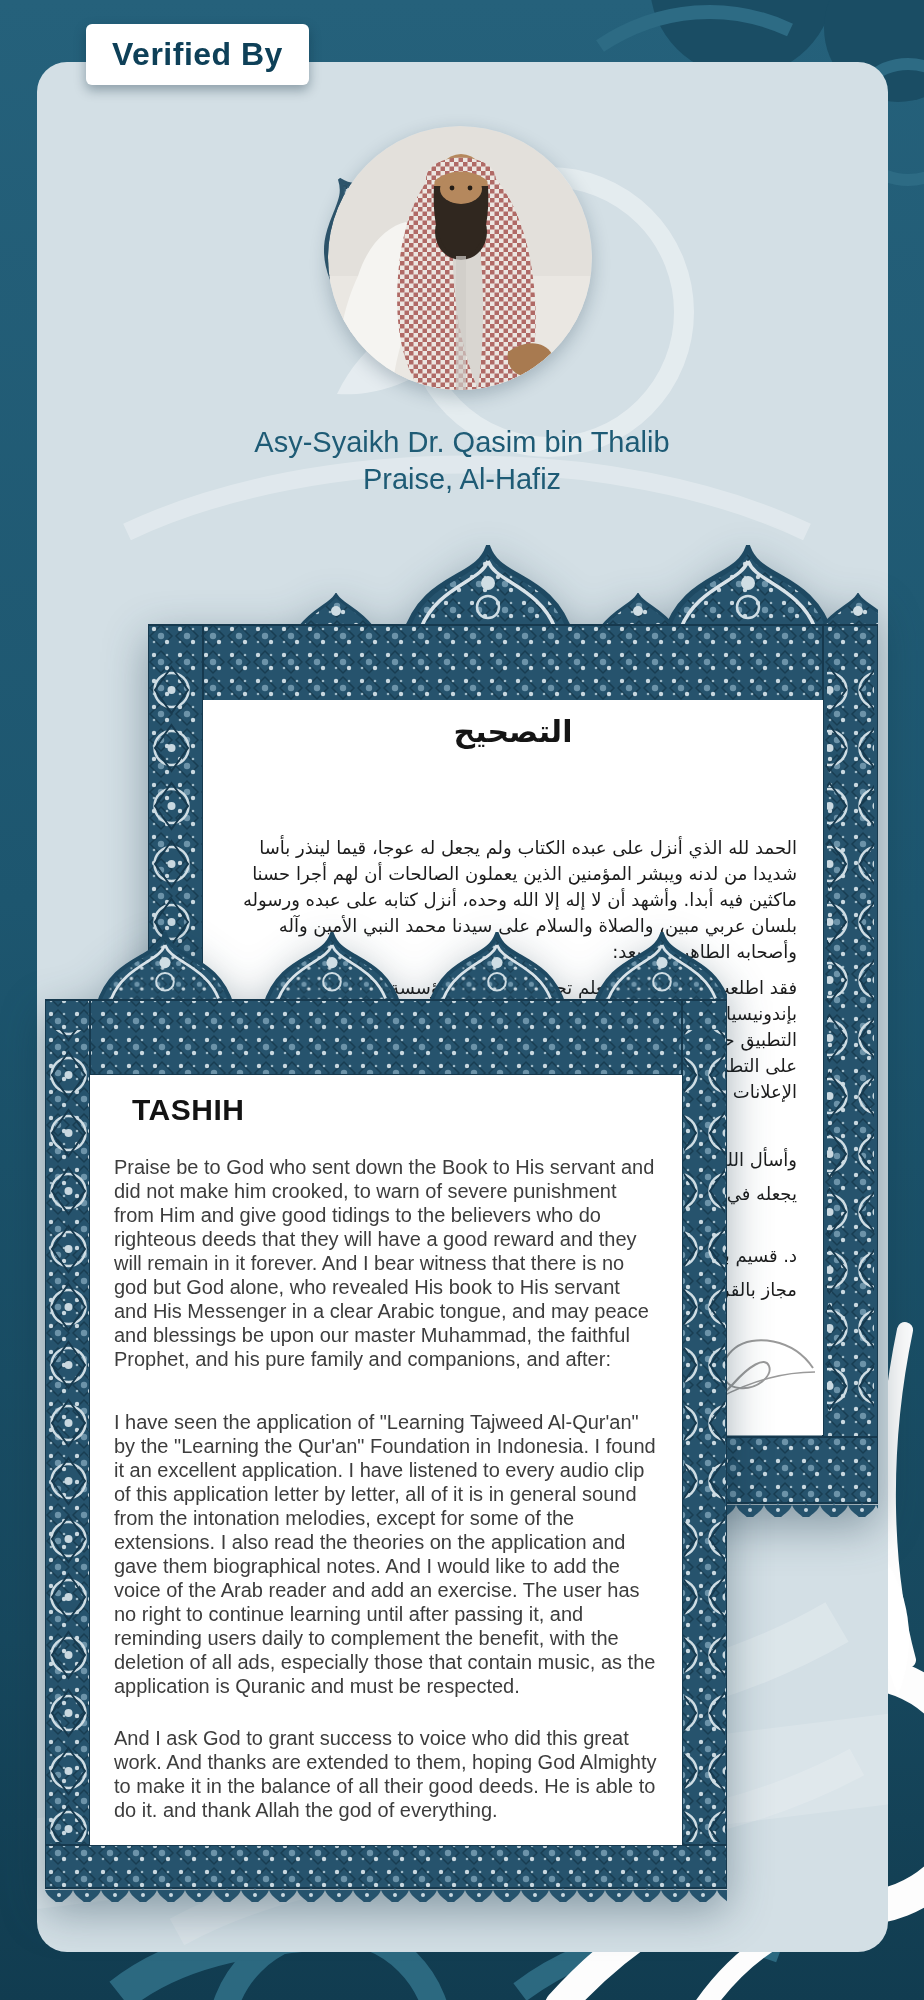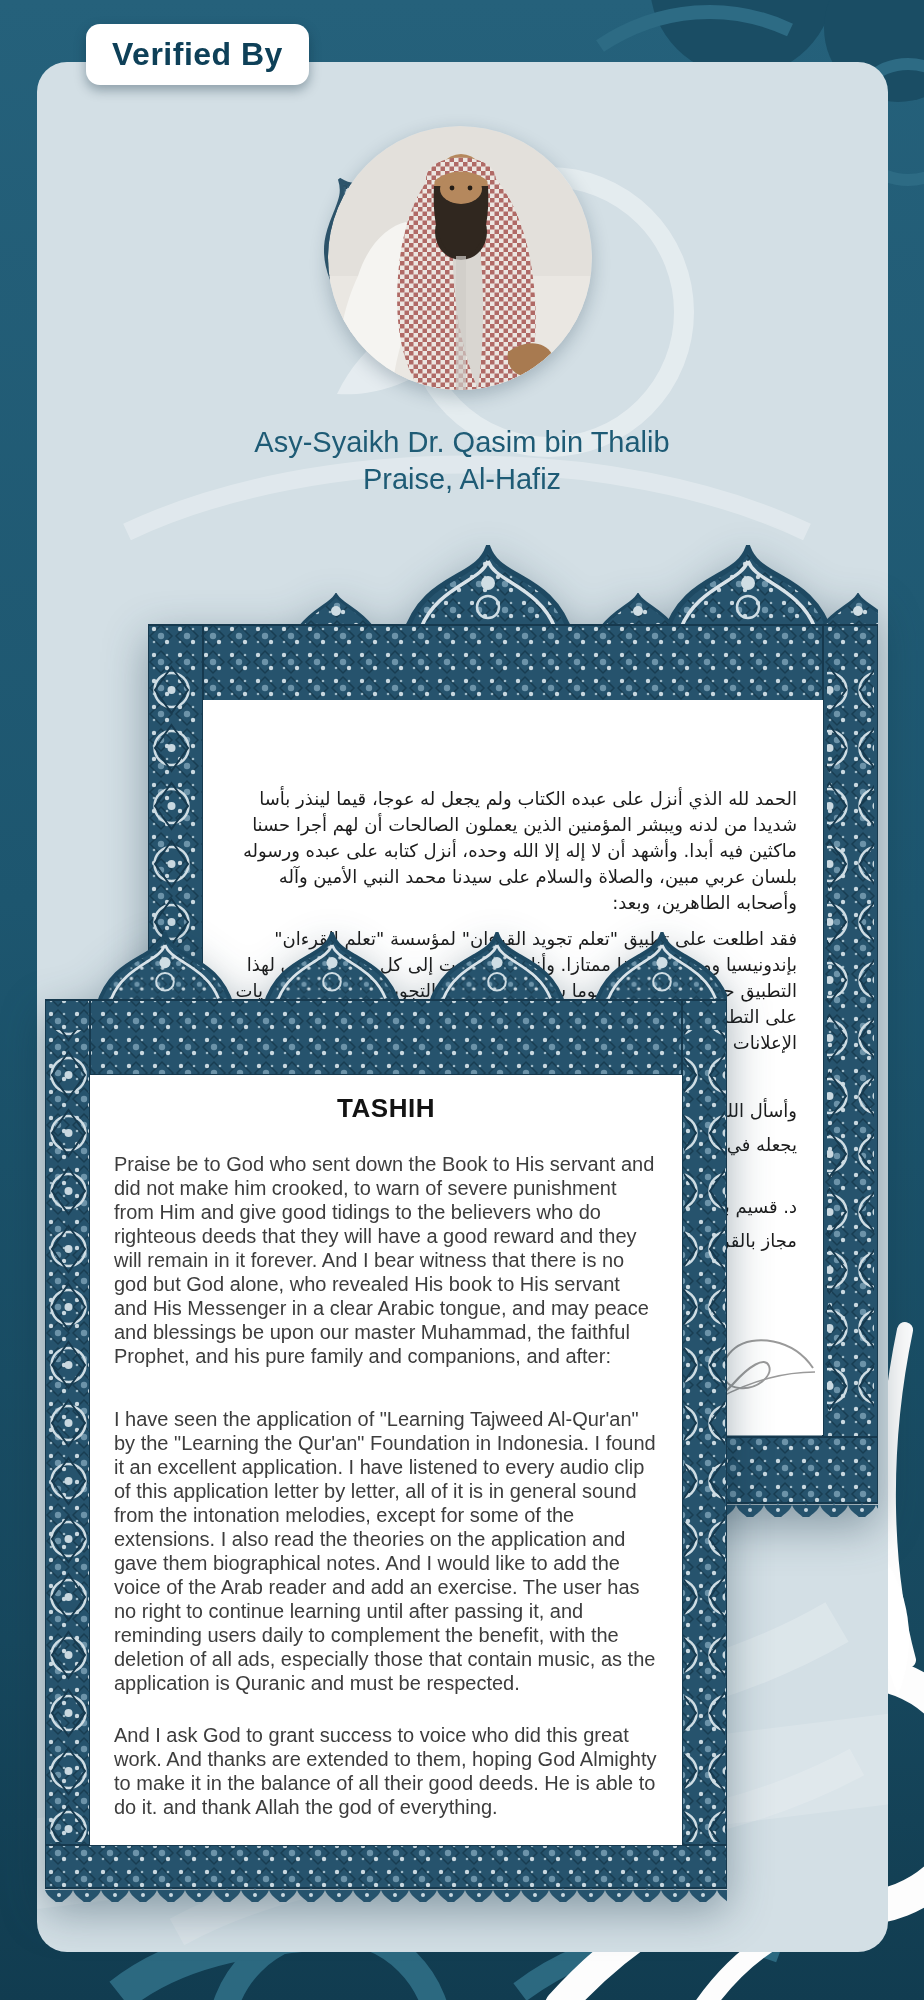--- a/index.html
+++ b/index.html
@@ -4,21 +4,21 @@
 <style>
   html,body{margin:0;padding:0;background:#10394d;}
   .stage{position:relative;width:924px;height:2000px;overflow:hidden;
          background:linear-gradient(180deg,#25617b 0%,#1d566f 45%,#17485e 82%,#113c50 100%);
          font-family:"Liberation Sans", sans-serif;}
   svg{display:block;}
   .abs{position:absolute;}
   .bg-decor{left:0;top:0;width:924px;height:2000px;z-index:1;}
   .card{left:37px;top:62px;width:851px;height:1890px;background:#d3dfe5;border-radius:30px;z-index:2;}
   .card-watermark{left:0;top:0;width:851px;height:1890px;z-index:1;pointer-events:none;}
-  .badge{left:86px;top:24px;z-index:12;background:#ffffff;border-radius:14px;
+  .badge{left:86px;top:24px;z-index:12;background:#ffffff;border-radius:6px;
          padding:12px 26px;box-shadow:0 5px 12px rgba(5,35,52,.35);}
   .badge span{font-size:32px;font-weight:bold;color:#0e4058;letter-spacing:.5px;}
   .photo-ornament{left:276px;top:126px;width:200px;height:200px;z-index:3;opacity:.9;}
   .photo{left:328px;top:126px;width:264px;height:264px;border-radius:50%;overflow:hidden;z-index:4;
          box-shadow:0 6px 18px rgba(15,45,65,.25);}
   .name{left:112px;top:424px;width:700px;text-align:center;z-index:4;
         color:#1e5b75;font-size:29px;line-height:37px;}
   .cert{filter:drop-shadow(0 14px 22px rgba(12,44,64,.38));}
   .cert-ar{left:148px;top:545px;width:730px;height:975px;z-index:5;}
   .cert-en{left:45px;top:930px;width:682px;height:975px;z-index:6;}
@@ -29,22 +29,22 @@
   .ar-title{margin:14px 0 0 0;text-align:center;font-size:30px;font-weight:bold;color:#151515;
             font-family:"DejaVu Sans", sans-serif;}
   .ar-body{direction:rtl;text-align:right;margin:86px 26px 0 26px;font-size:18px;line-height:26px;
            color:#1c1c1c;font-family:"DejaVu Sans", sans-serif;}
   .ar-body.second{margin-top:10px;}
   .ar-line{direction:rtl;text-align:right;margin:8px 26px 0 26px;font-size:18px;line-height:26px;
            color:#1c1c1c;font-family:"DejaVu Sans", sans-serif;white-space:nowrap;}
   .ar-line.first{margin-top:42px;}
   .ar-line.signer{margin-top:36px;}
   .ar-signature{left:470px;top:628px;width:150px;height:100px;}
-  .en-title{margin:18px 0 0 0;text-align:center;font-size:26px;font-weight:800;color:#131313;
-            letter-spacing:.5px;}
+  .en-title{margin:18px 0 0 0;font-size:30px;font-weight:800;color:#131313;
+            letter-spacing:.5px;padding-left:42px;}
   .en-body{margin:28px 24px 0 24px;font-size:20px;line-height:24px;color:#3d3d3d;}
   .en-body.p2{margin-top:39px;}
   .en-body.p3{margin-top:28px;}
   .en-line{margin:30px 24px 0 24px;font-size:15px;line-height:22px;color:#3d3d3d;}
   .en-line.cred{margin-top:10px;font-family:Liberation Mono, monospace;}
   .en-signature{margin:6px 0 0 28px;}
 </style>
 </head>
 <body>
 
@@ -166,20 +166,21 @@
       <rect x="0" y="80" width="730" height="76" fill="url(#lace)" stroke="#16394e" stroke-width="2"></rect>
       <rect x="55" y="156" width="620" height="13" fill="url(#fringe)"></rect>
       <rect x="0" y="80" width="55" height="812" fill="url(#lace)" stroke="#16394e" stroke-width="2"></rect>
       <rect x="4" y="112" width="47" height="758" fill="url(#chain)"></rect>
       <rect x="675" y="80" width="55" height="812" fill="url(#lace)" stroke="#16394e" stroke-width="2"></rect>
       <rect x="679" y="112" width="47" height="758" fill="url(#chain)"></rect>
       <rect x="0" y="892" width="730" height="66" fill="url(#lace)" stroke="#16394e" stroke-width="2"></rect>
       <rect x="0" y="958" width="730" height="14" fill="url(#fringe)"></rect>
     </svg>
     <div class="abs paper paper-ar">
+      <h2 class="ar-title">التصحيح</h2>
       <p class="ar-body" dir="rtl">الحمد لله الذي أنزل على عبده الكتاب ولم يجعل له عوجا، قيما لينذر بأسا شديدا من لدنه ويبشر المؤمنين الذين يعملون الصالحات أن لهم أجرا حسنا ماكثين فيه أبدا. وأشهد أن لا إله إلا الله وحده، أنزل كتابه على عبده ورسوله بلسان عربي مبين، والصلاة والسلام على سيدنا محمد النبي الأمين وآله وأصحابه الطاهرين، وبعد:</p>
       <p class="ar-body second" dir="rtl">فقد اطلعت على تطبيق "تعلم تجويد القرءان" لمؤسسة "تعلم القرءان" بإندونيسيا ووجدته تطبيقا ممتازا. وأنا قد استمعت إلى كل مقطع صوتي لهذا التطبيق حرفا حرفا، كله عموما سليم من الألحان التجويدية، وقرأت النظريات على التطبيق وأعطيت لها ملاحظات، للمستخدمين وسيلة التعلم، وحذف جميع الإعلانات</p>
       <div class="ar-line first" dir="rtl">وأسأل الله التوفيق</div>
       <div class="ar-line" dir="rtl">يجعله في ميزان</div>
       <div class="ar-line signer" dir="rtl">د. قسيم بن ثالب</div>
       <div class="ar-line" dir="rtl">مجاز بالقراءات</div>
       <svg class="abs ar-signature" viewBox="0 0 150 100">
         <path d="M140,40 C120,10 80,6 62,20 C44,34 46,58 66,60 C84,62 100,48 96,38 C92,28 76,38 60,56 C44,74 24,88 8,96" fill="none" stroke="#9a9a9a" stroke-width="2"></path>
         <path d="M46,70 C80,52 112,44 142,44" fill="none" stroke="#9a9a9a" stroke-width="1.5"></path>
       </svg>

